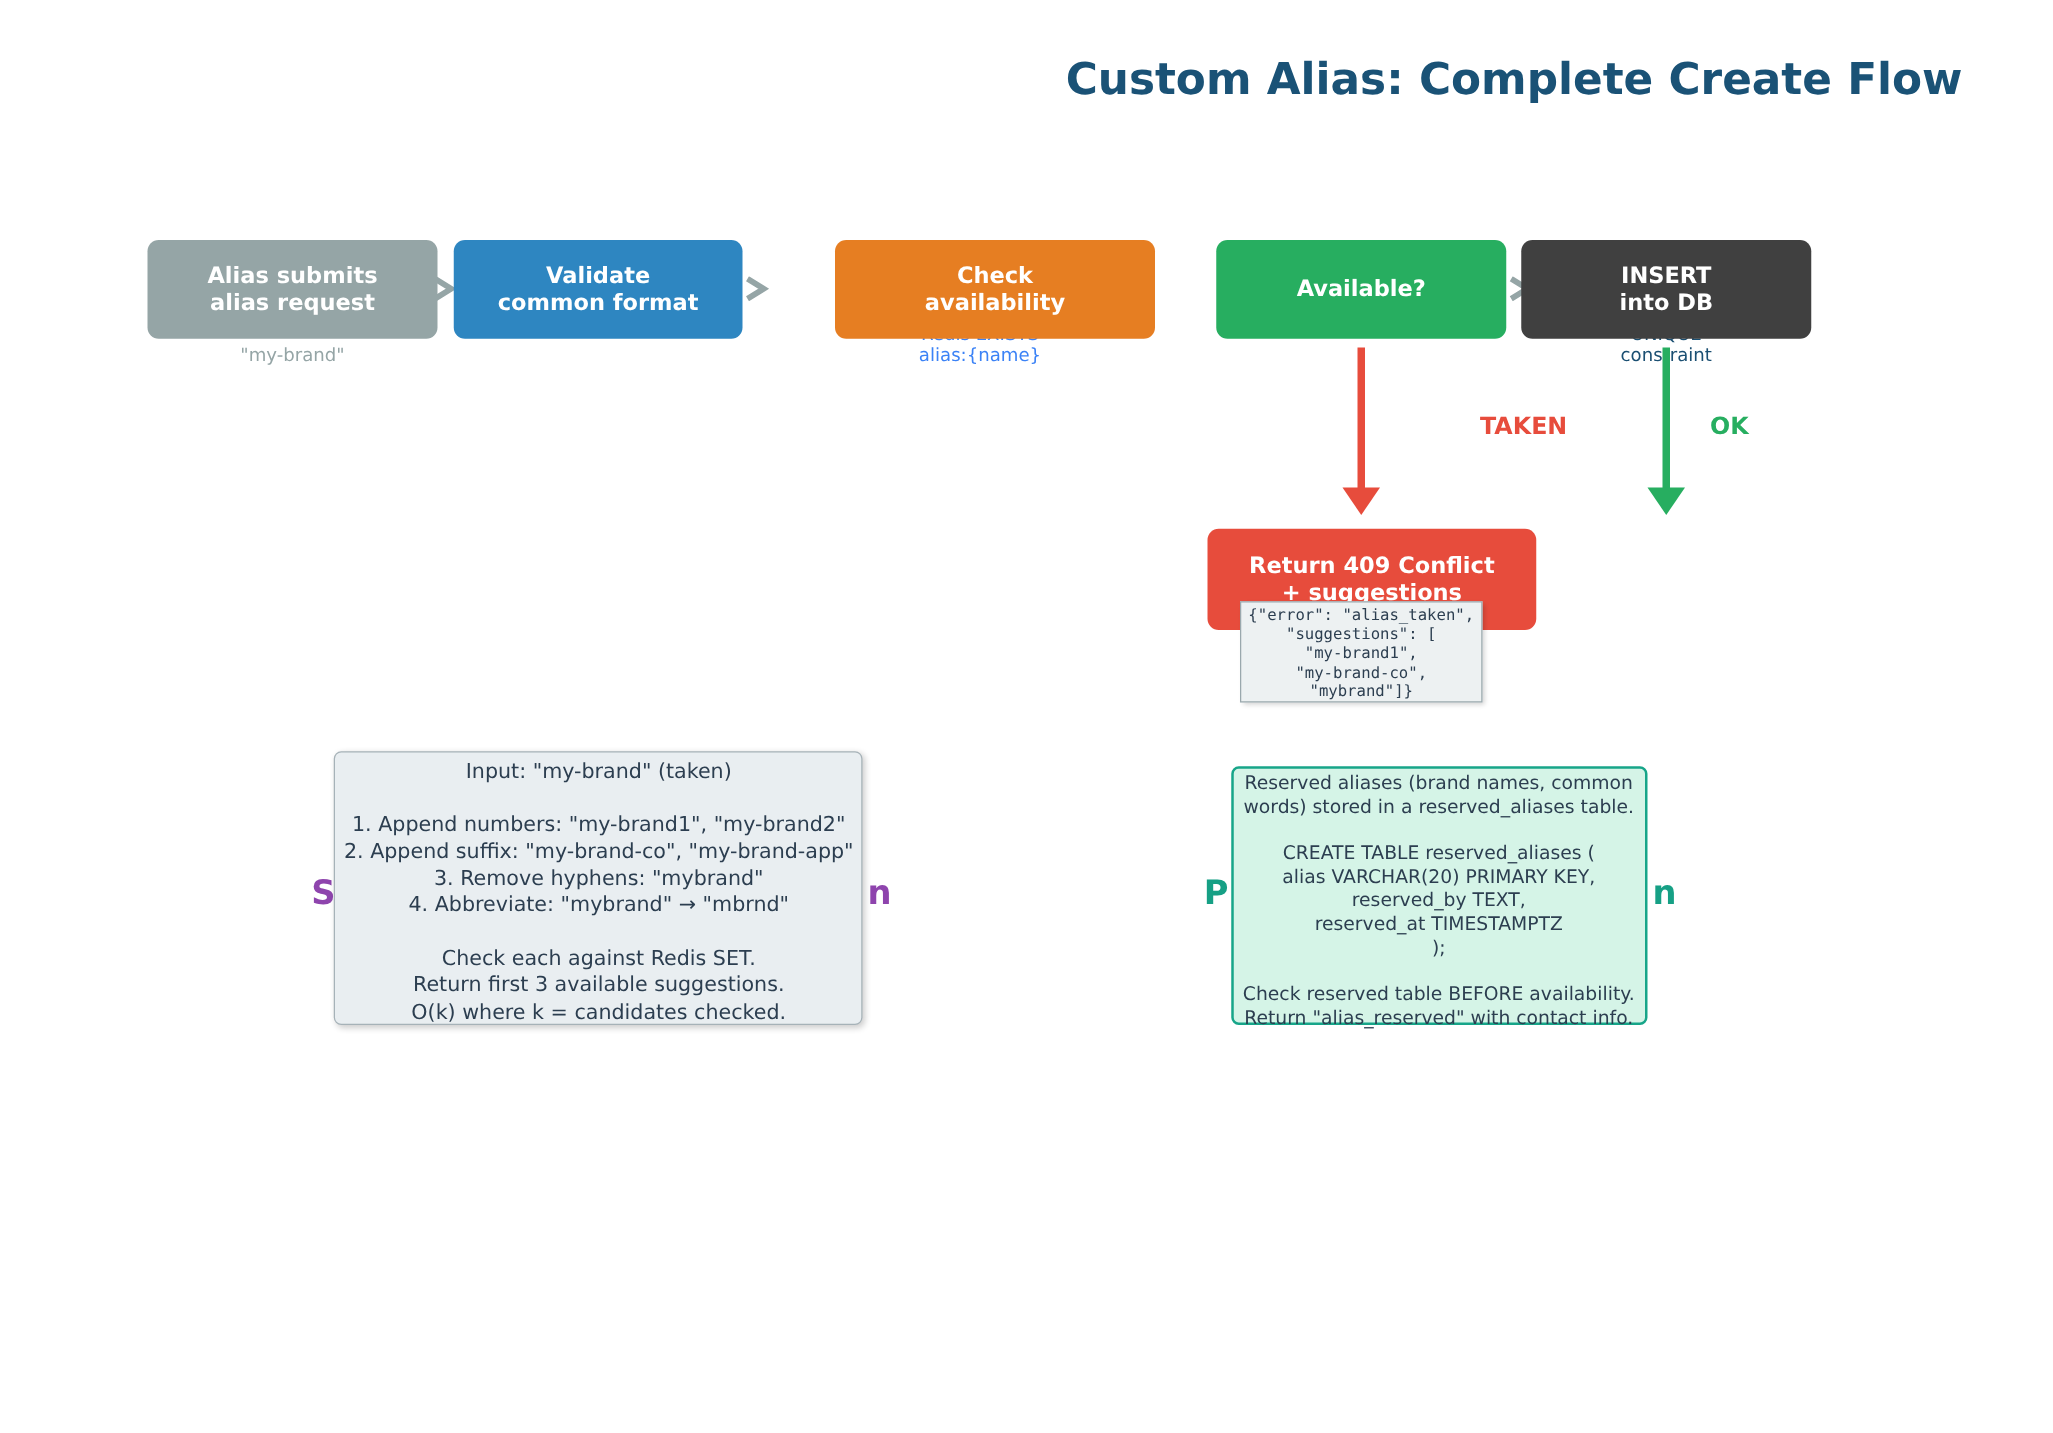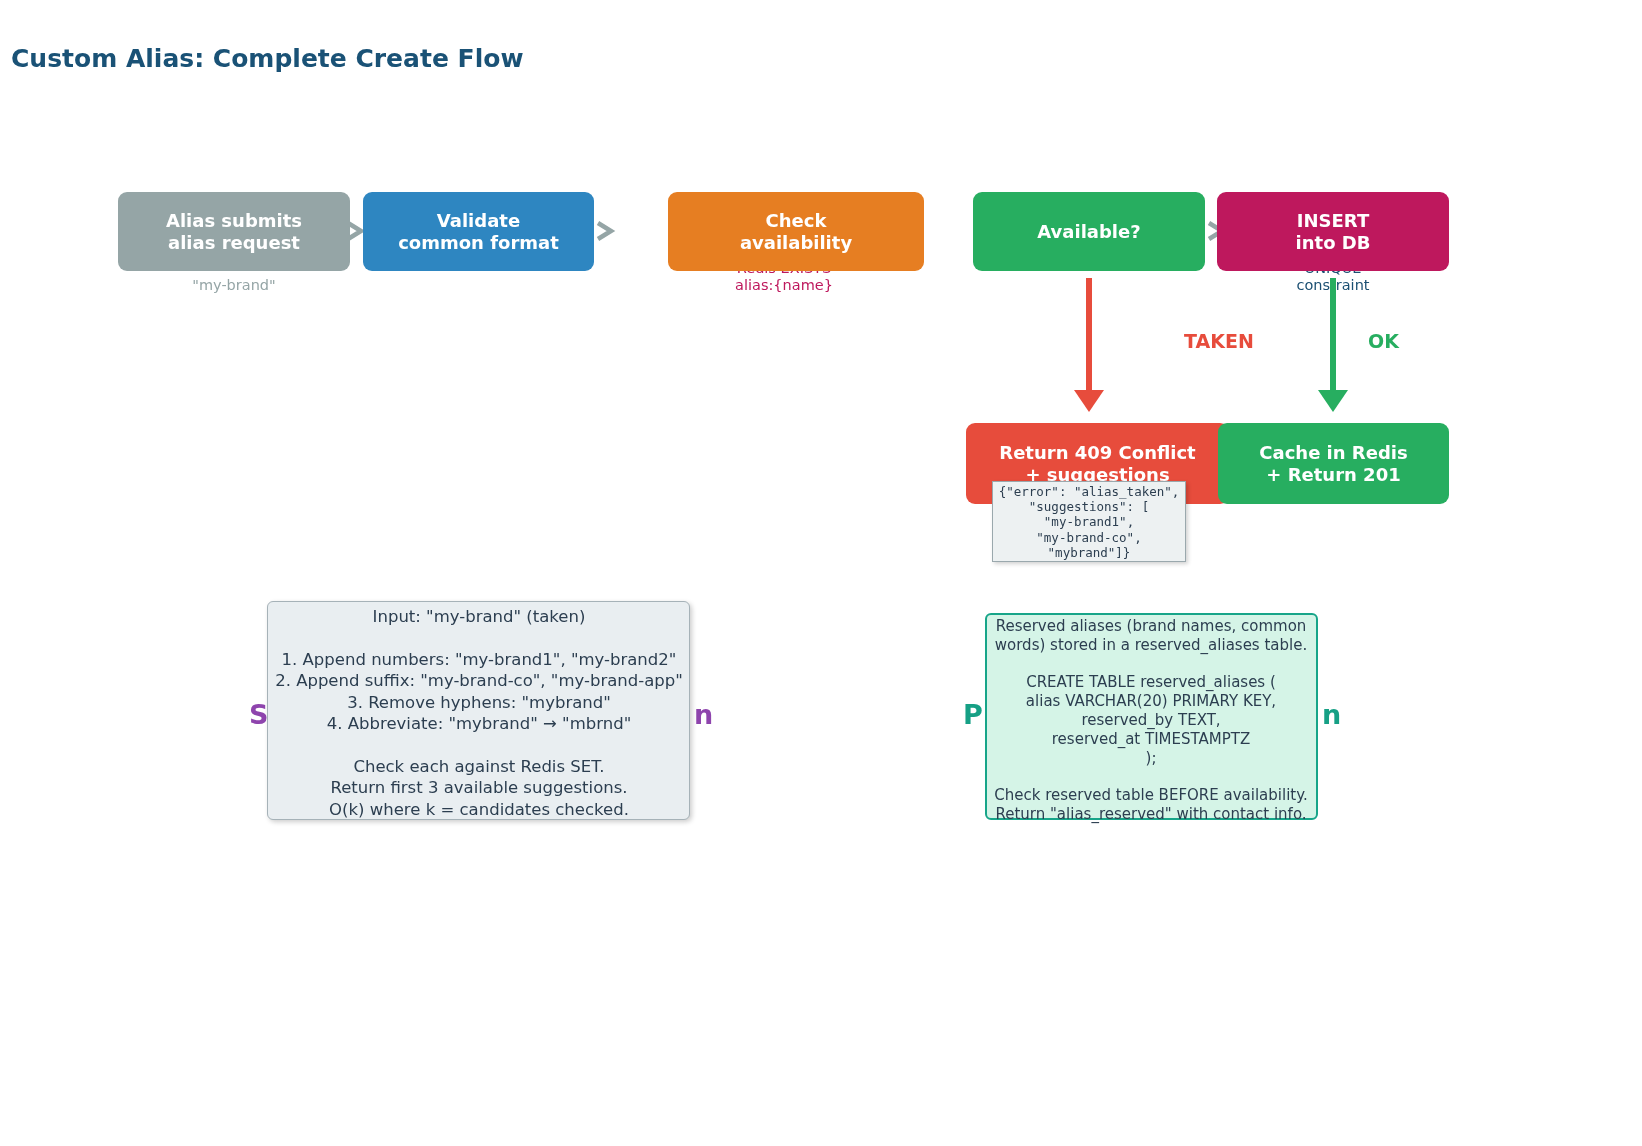--- a/index.html
+++ b/index.html
@@ -2,35 +2,35 @@
 <html><head>
 <meta charset="utf-8">
 <style>
   html,body{margin:0;padding:0;background:#ffffff;}
   .canvas{
     position:relative;width:1642px;height:1146px;background:#ffffff;
     font-family:"DejaVu Sans","Liberation Sans",sans-serif;overflow:hidden;
   }
   .title{
     position:absolute;top:44px;left:0;width:1570px;margin:0;
-    text-align:left;font-size:25px;font-weight:700;color:#1a5276;padding-left:11px;
+    text-align:right;font-size:35px;font-weight:700;color:#1a5276;
   }
   .step{
     position:absolute;top:192px;height:79px;border-radius:9px;z-index:2;
     display:flex;align-items:center;justify-content:center;text-align:center;
     color:#ffffff;font-size:18px;font-weight:700;line-height:22px;white-space:pre-line;
   }
   .s0{background:#95a5a6}.s1{background:#2e86c1}.s2{background:#e67e22}
-  .s3{background:#27ae60}.s4{background:#be185d}
+  .s3{background:#27ae60}.s4{background:#404040}
   .caption{
     position:absolute;top:260px;z-index:1;text-align:center;
     font-size:14.5px;line-height:17px;
   }
   .caption > div{height:17px;white-space:pre;}
-  .c0{color:#95a5a6}.c1{color:#2e86c1}.c2{color:#be185d}.c4{color:#1b4f72}
+  .c0{color:#95a5a6}.c1{color:#2e86c1}.c2{color:#3b82f6}.c4{color:#1b4f72}
   .chev{position:absolute;top:221px;z-index:1;width:22px;height:20px;}
   .varrow-line{position:absolute;top:278px;width:6px;height:114px;z-index:3;}
   .varrow-head{
     position:absolute;top:390px;width:0;height:0;z-index:3;
     border-left:15px solid transparent;border-right:15px solid transparent;
     border-top:22px solid transparent;
   }
   .red-fill{background:#e74c3c}.green-fill{background:#27ae60}
   .red-head{border-top-color:#e74c3c}.green-head{border-top-color:#27ae60}
   .branch-label{position:absolute;top:330px;font-size:19px;font-weight:700;z-index:3;}
@@ -118,22 +118,20 @@
   <div class="varrow-line red-fill" style="left:1086px"></div>
   <div class="varrow-head red-head" style="left:1074px"></div>
   <div class="varrow-line green-fill" style="left:1330px"></div>
   <div class="varrow-head green-head" style="left:1318px"></div>
 
   <div class="branch-label lbl-red" style="left:1184px">TAKEN</div>
   <div class="branch-label lbl-green" style="left:1368px">OK</div>
 
   <div class="result-box red-fill" style="left:966px;width:263px">Return 409 Conflict
 + suggestions</div>
-  <div class="result-box green-fill" style="left:1218px;width:231px">Cache in Redis
-+ Return 201</div>
 
   <div class="code-box">{"error": "alias_taken",
 "suggestions": [
 "my-brand1",
 "my-brand-co",
 "mybrand"]}</div>
 
   <span class="frag frag-purple" style="left:249px">S</span>
   <span class="frag frag-purple" style="left:694px">n</span>
   <div class="note-bg note-left-bg"></div>

